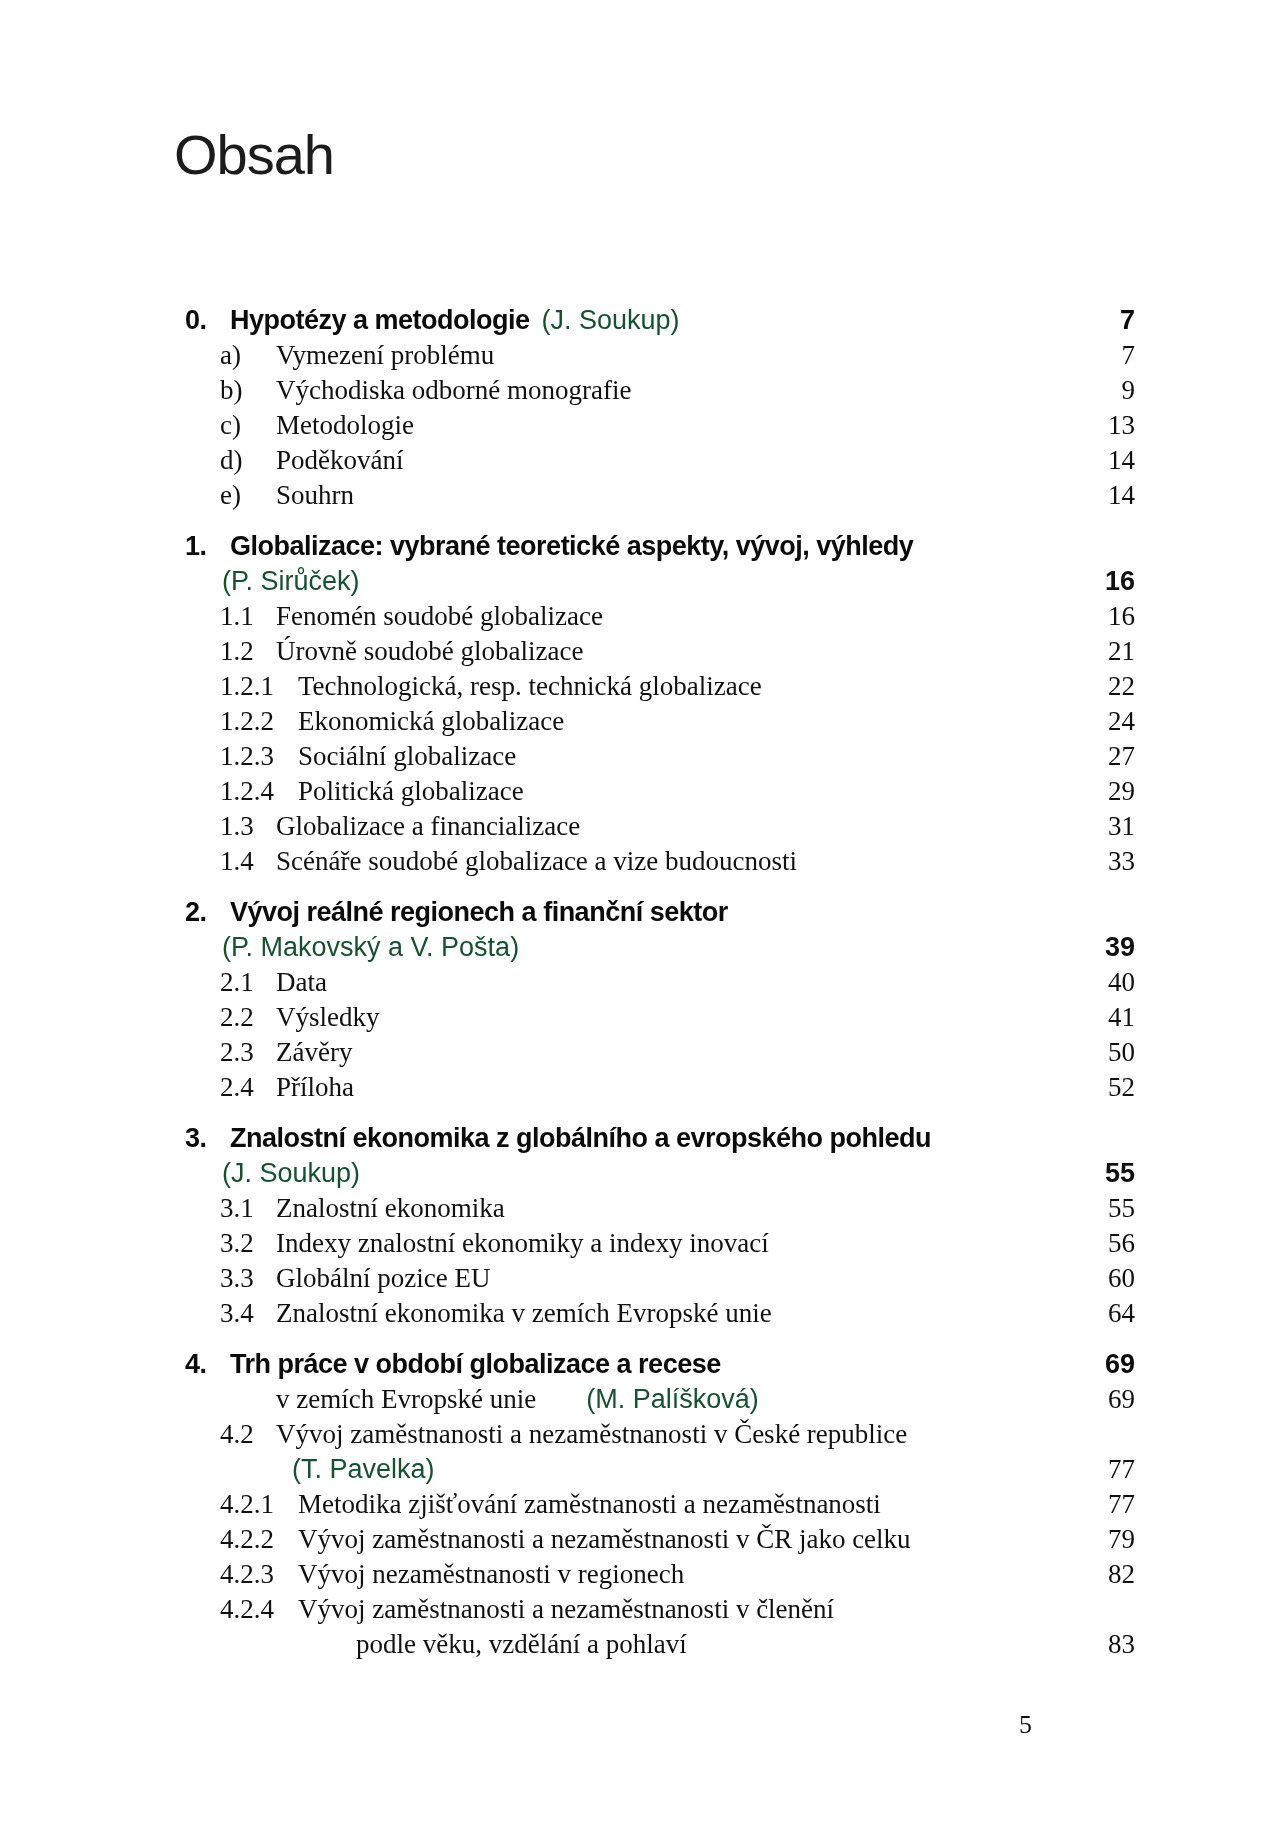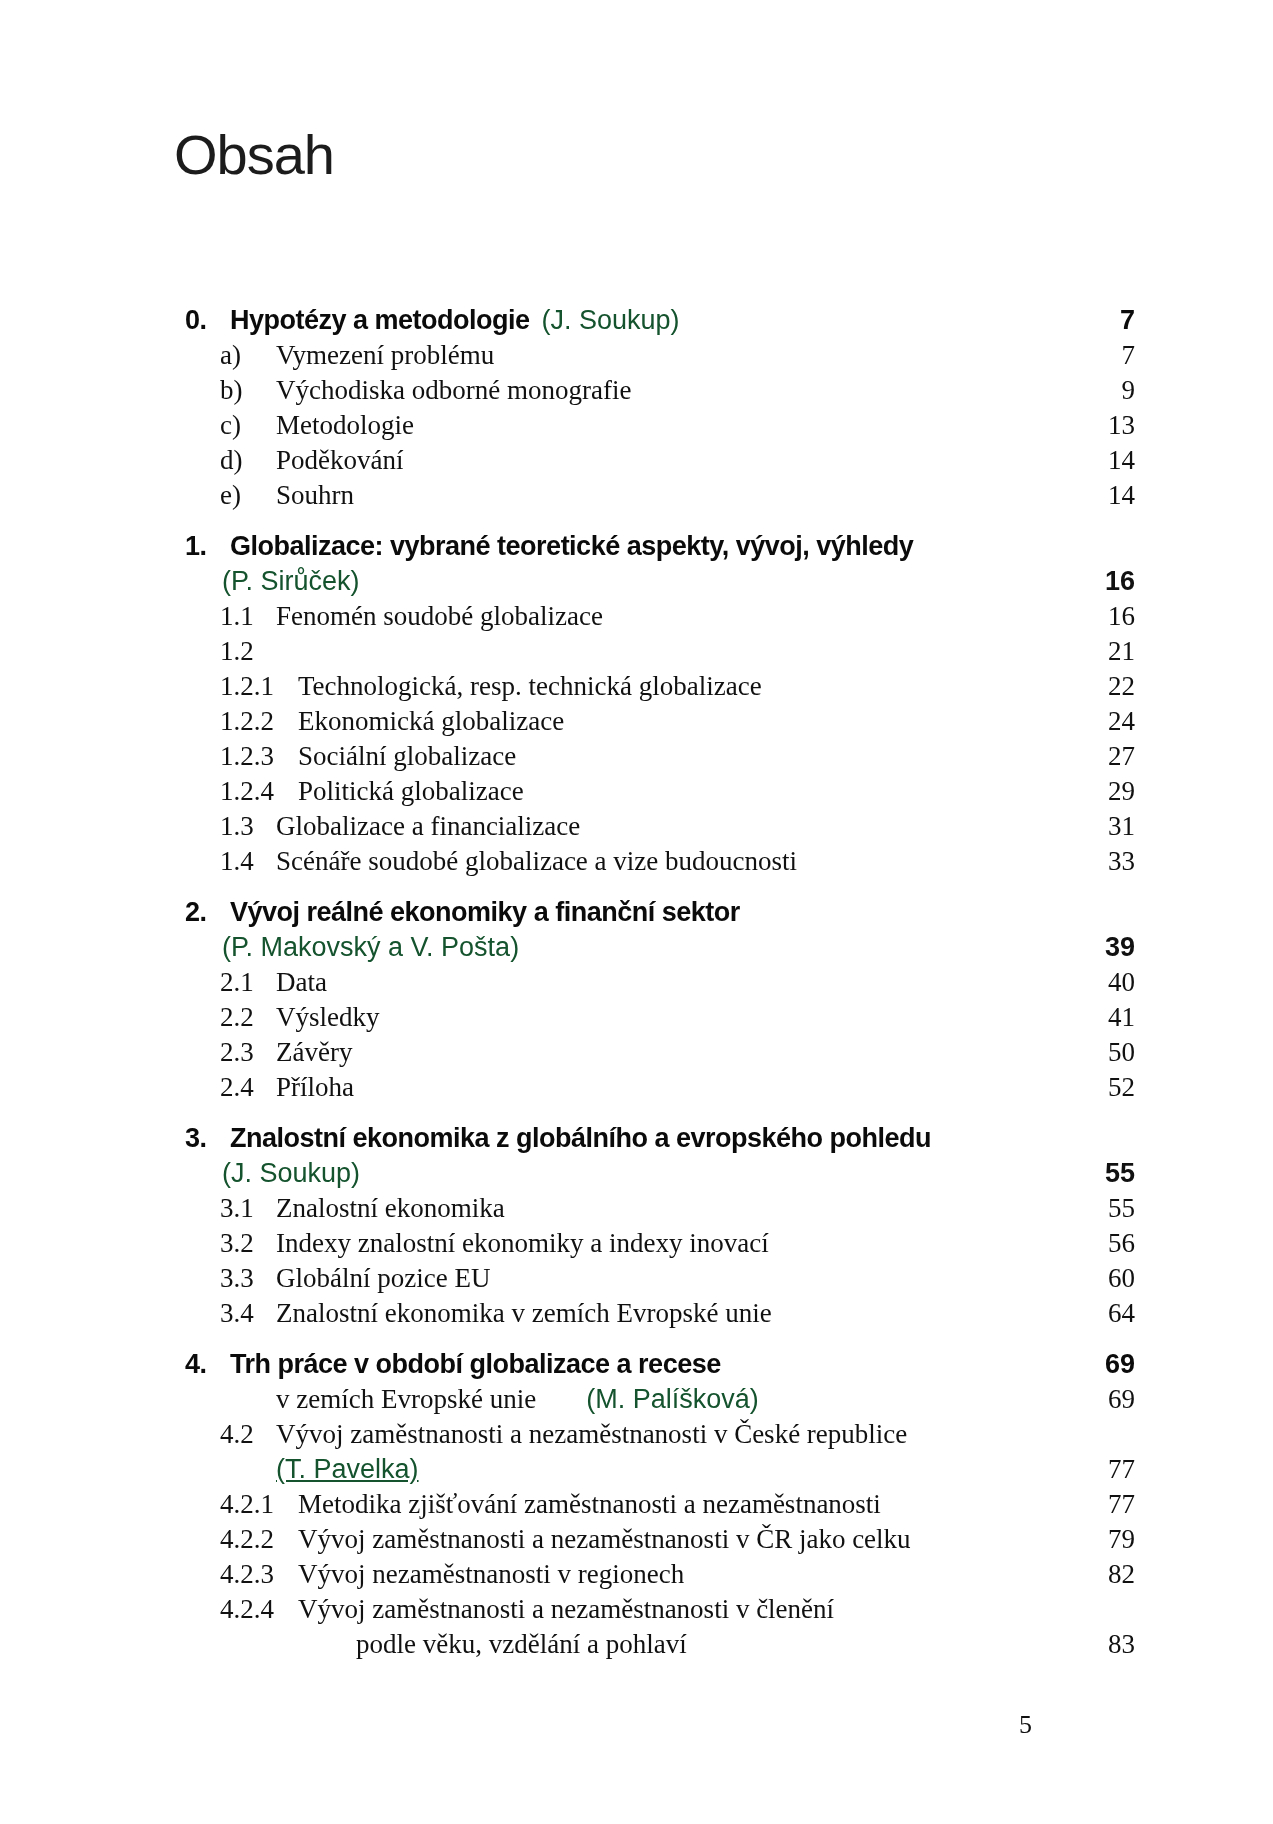--- a/index.html
+++ b/index.html
@@ -122,20 +122,21 @@
         <span class="hauthor">(P. Sirůček)</span>
         <span class="pg bold-pg">16</span>
       </div>
       <div class="row item">
         <span class="lbl">1.1</span>
         <span class="txt">Fenomén soudobé globalizace</span>
         <span class="pg">16</span>
       </div>
       <div class="row item">
         <span class="lbl">1.2</span>
+        <span class="txt">Úrovně soudobé globalizace</span>
         <span class="pg">21</span>
       </div>
       <div class="row item lvl2">
         <span class="lbl">1.2.1</span>
         <span class="txt">Technologická, resp. technická globalizace</span>
         <span class="pg">22</span>
       </div>
       <div class="row item lvl2">
         <span class="lbl">1.2.2</span>
         <span class="txt">Ekonomická globalizace</span>
@@ -159,21 +160,21 @@
       <div class="row item">
         <span class="lbl">1.4</span>
         <span class="txt">Scénáře soudobé globalizace a vize budoucnosti</span>
         <span class="pg">33</span>
       </div>
     </div>
 
     <div class="section">
       <div class="row heading">
         <span class="num">2.</span>
-        <span class="htitle">Vývoj reálné ekonomiky a finanční sektor</span>
+        <span class="htitle">Vývoj reálné regionech a finanční sektor</span>
       </div>
       <div class="row author-row">
         <span class="hauthor">(P. Makovský a V. Pošta)</span>
         <span class="pg bold-pg">39</span>
       </div>
       <div class="row item">
         <span class="lbl">2.1</span>
         <span class="txt">Data</span>
         <span class="pg">40</span>
       </div>
@@ -234,21 +235,21 @@
       <div class="row cont">
         <span class="txt">v zemích Evropské unie</span>
         <span class="hauthor">(M. Palíšková)</span>
         <span class="pg">69</span>
       </div>
       <div class="row item">
         <span class="lbl">4.2</span>
         <span class="txt">Vývoj zaměstnanosti a nezaměstnanosti v České republice</span>
       </div>
       <div class="row cont">
-        <span class="hauthor" style="margin-left:0;text-decoration:underline;">(T. Pavelka)</span>
+        <span class="hauthor" style="margin-left:16px;">(T. Pavelka)</span>
         <span class="pg">77</span>
       </div>
       <div class="row item lvl2">
         <span class="lbl">4.2.1</span>
         <span class="txt">Metodika zjišťování zaměstnanosti a nezaměstnanosti</span>
         <span class="pg">77</span>
       </div>
       <div class="row item lvl2">
         <span class="lbl">4.2.2</span>
         <span class="txt">Vývoj zaměstnanosti a nezaměstnanosti v ČR jako celku</span>

